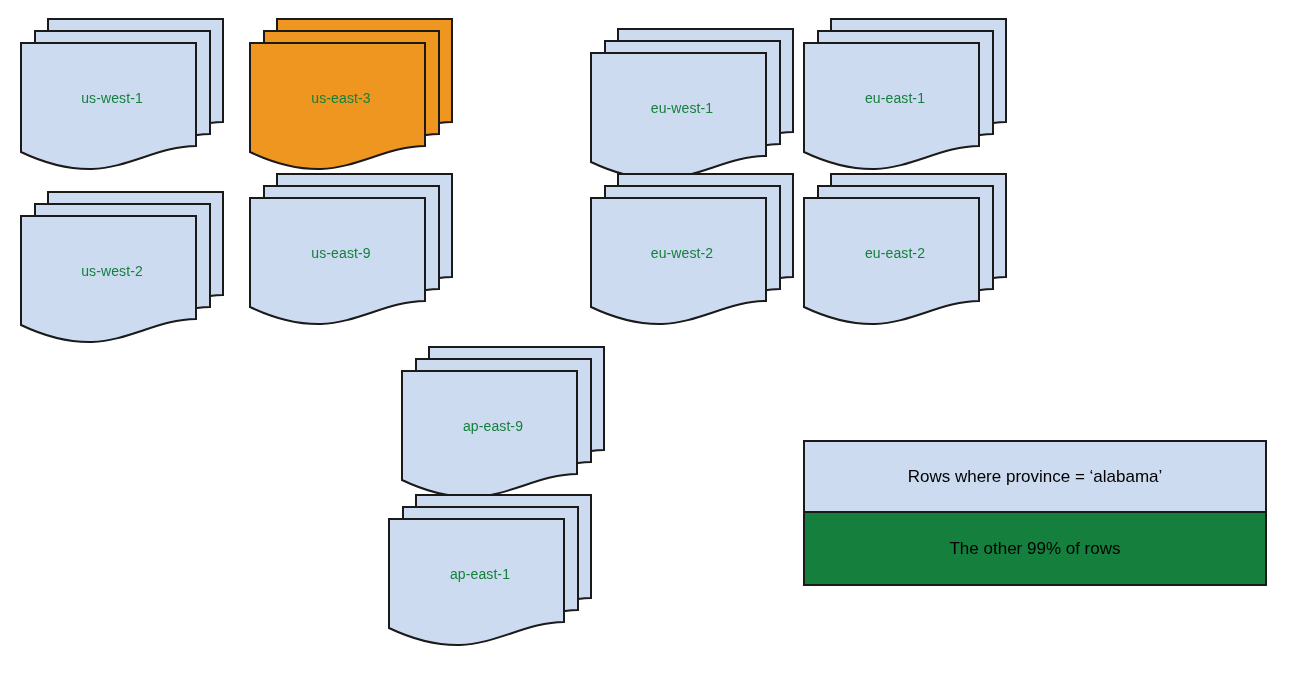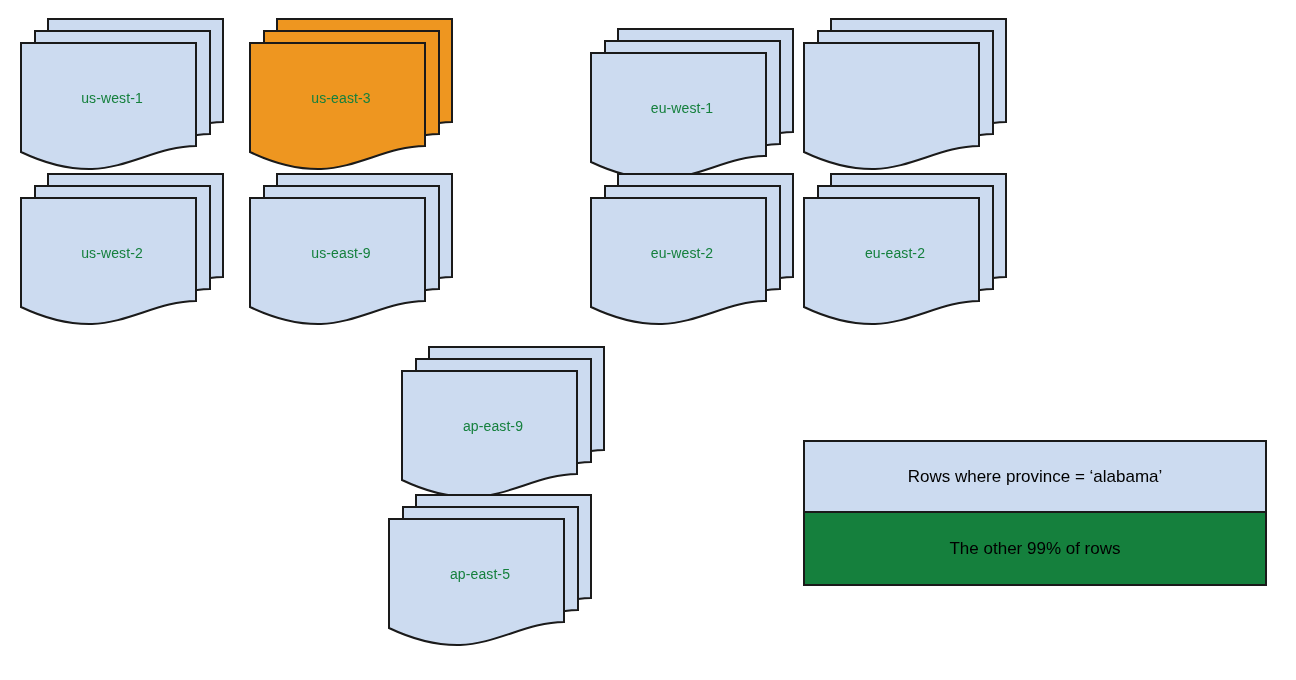--- a/index.html
+++ b/index.html
@@ -158,22 +158,23 @@
         <div class="sheet sheet-back1">
           <svg viewBox="0 0 177 129" xmlns="http://www.w3.org/2000/svg">
             <path d="M 1 1 L 176 1 L 176 104 C 140 104 108 126 72 127 C 46 127.6 22 120 1 110 Z" fill="#ccdbf0"></path>
           </svg>
         </div>
         <div class="sheet sheet-front">
           <svg viewBox="0 0 177 129" xmlns="http://www.w3.org/2000/svg">
             <path d="M 1 1 L 176 1 L 176 104 C 140 104 108 126 72 127 C 46 127.6 22 120 1 110 Z" fill="#ccdbf0"></path>
           </svg>
         </div>
-      </div>
-      <div class="stack" style="left: 20px; top: 173px; padding-left: 32px;">
+        <div class="stack-label">eu-east-1</div>
+      </div>
+      <div class="stack" style="left: 20px; top: 191px; padding-left: 32px;">
         <div class="sheet sheet-back2">
           <svg viewBox="0 0 177 129" xmlns="http://www.w3.org/2000/svg">
             <path d="M 1 1 L 176 1 L 176 104 C 140 104 108 126 72 127 C 46 127.6 22 120 1 110 Z" fill="#ccdbf0"></path>
           </svg>
         </div>
         <div class="sheet sheet-back1">
           <svg viewBox="0 0 177 129" xmlns="http://www.w3.org/2000/svg">
             <path d="M 1 1 L 176 1 L 176 104 C 140 104 108 126 72 127 C 46 127.6 22 120 1 110 Z" fill="#ccdbf0"></path>
           </svg>
         </div>
@@ -265,21 +266,21 @@
         <div class="sheet sheet-back1">
           <svg viewBox="0 0 177 129" xmlns="http://www.w3.org/2000/svg">
             <path d="M 1 1 L 176 1 L 176 104 C 140 104 108 126 72 127 C 46 127.6 22 120 1 110 Z" fill="#ccdbf0"></path>
           </svg>
         </div>
         <div class="sheet sheet-front">
           <svg viewBox="0 0 177 129" xmlns="http://www.w3.org/2000/svg">
             <path d="M 1 1 L 176 1 L 176 104 C 140 104 108 126 72 127 C 46 127.6 22 120 1 110 Z" fill="#ccdbf0"></path>
           </svg>
         </div>
-        <div class="stack-label">ap-east-5</div>
+        <div class="stack-label">ap-east-1</div>
       </div>
     </div>
 
   <div id="legend">
     <div class="legend-row first" style="background: rgb(204, 219, 240);">
       <span>Rows where province = ‘alabama’</span>
     </div>
     <div class="legend-row" style="background: #15803d;">
       <span>The other 99% of rows</span>
     </div>

